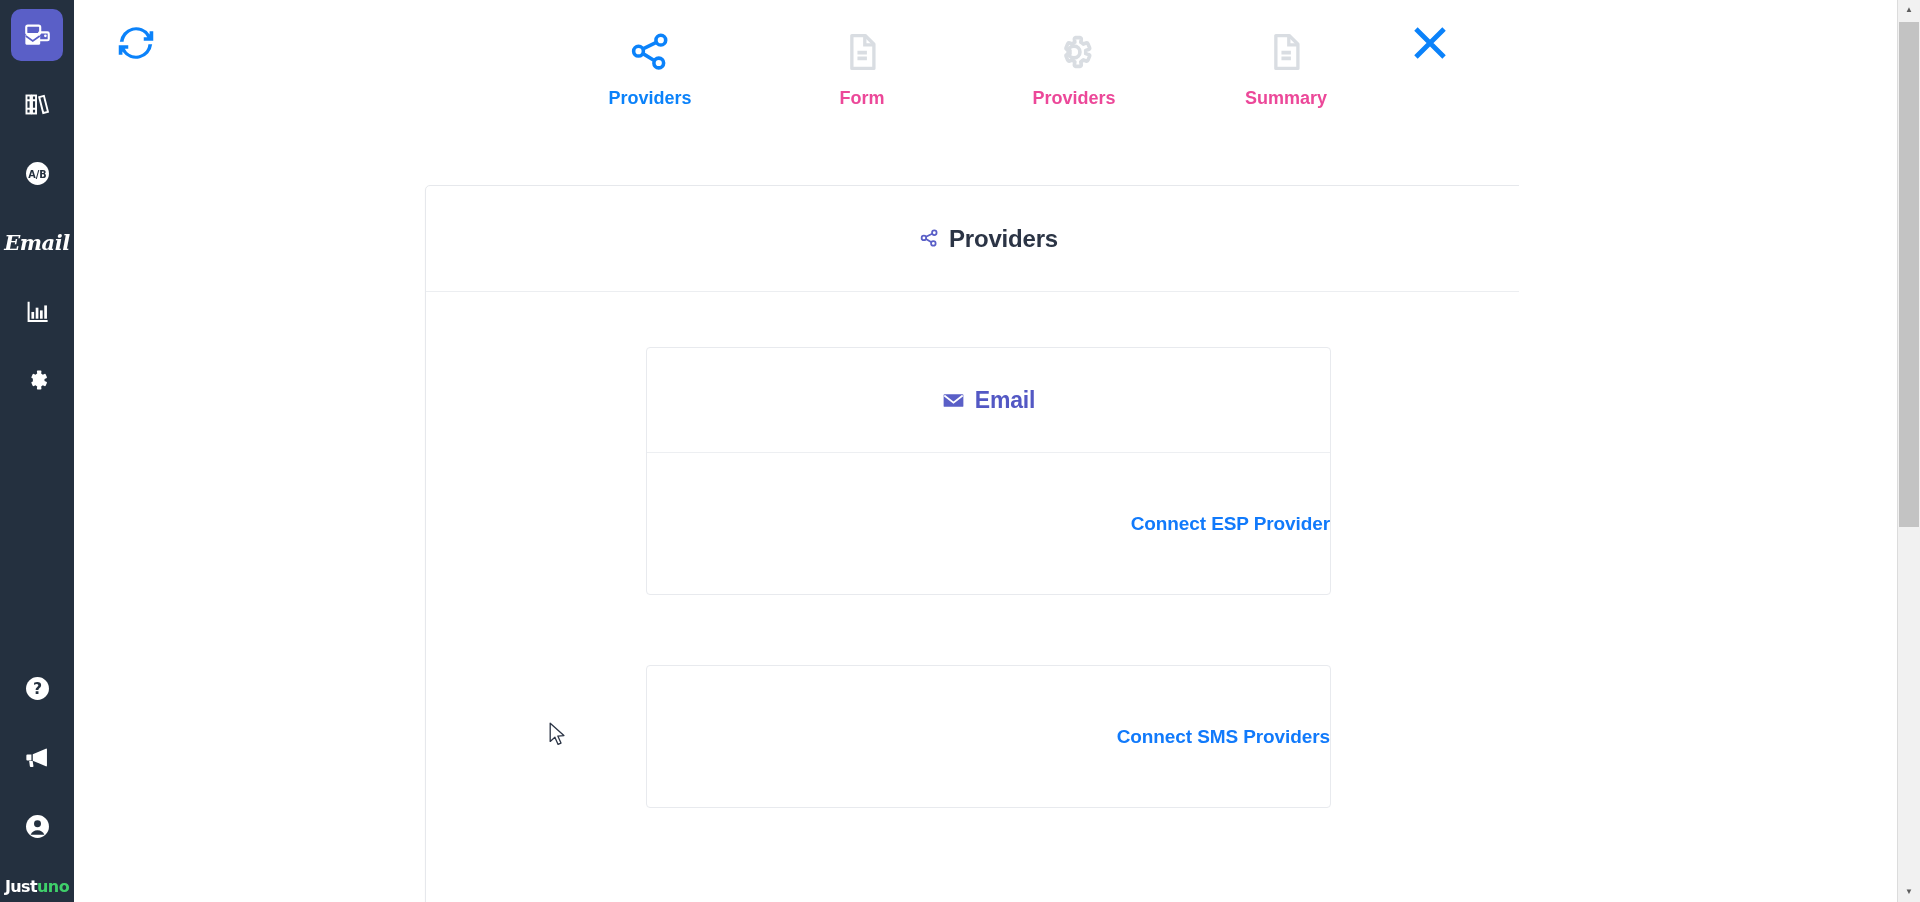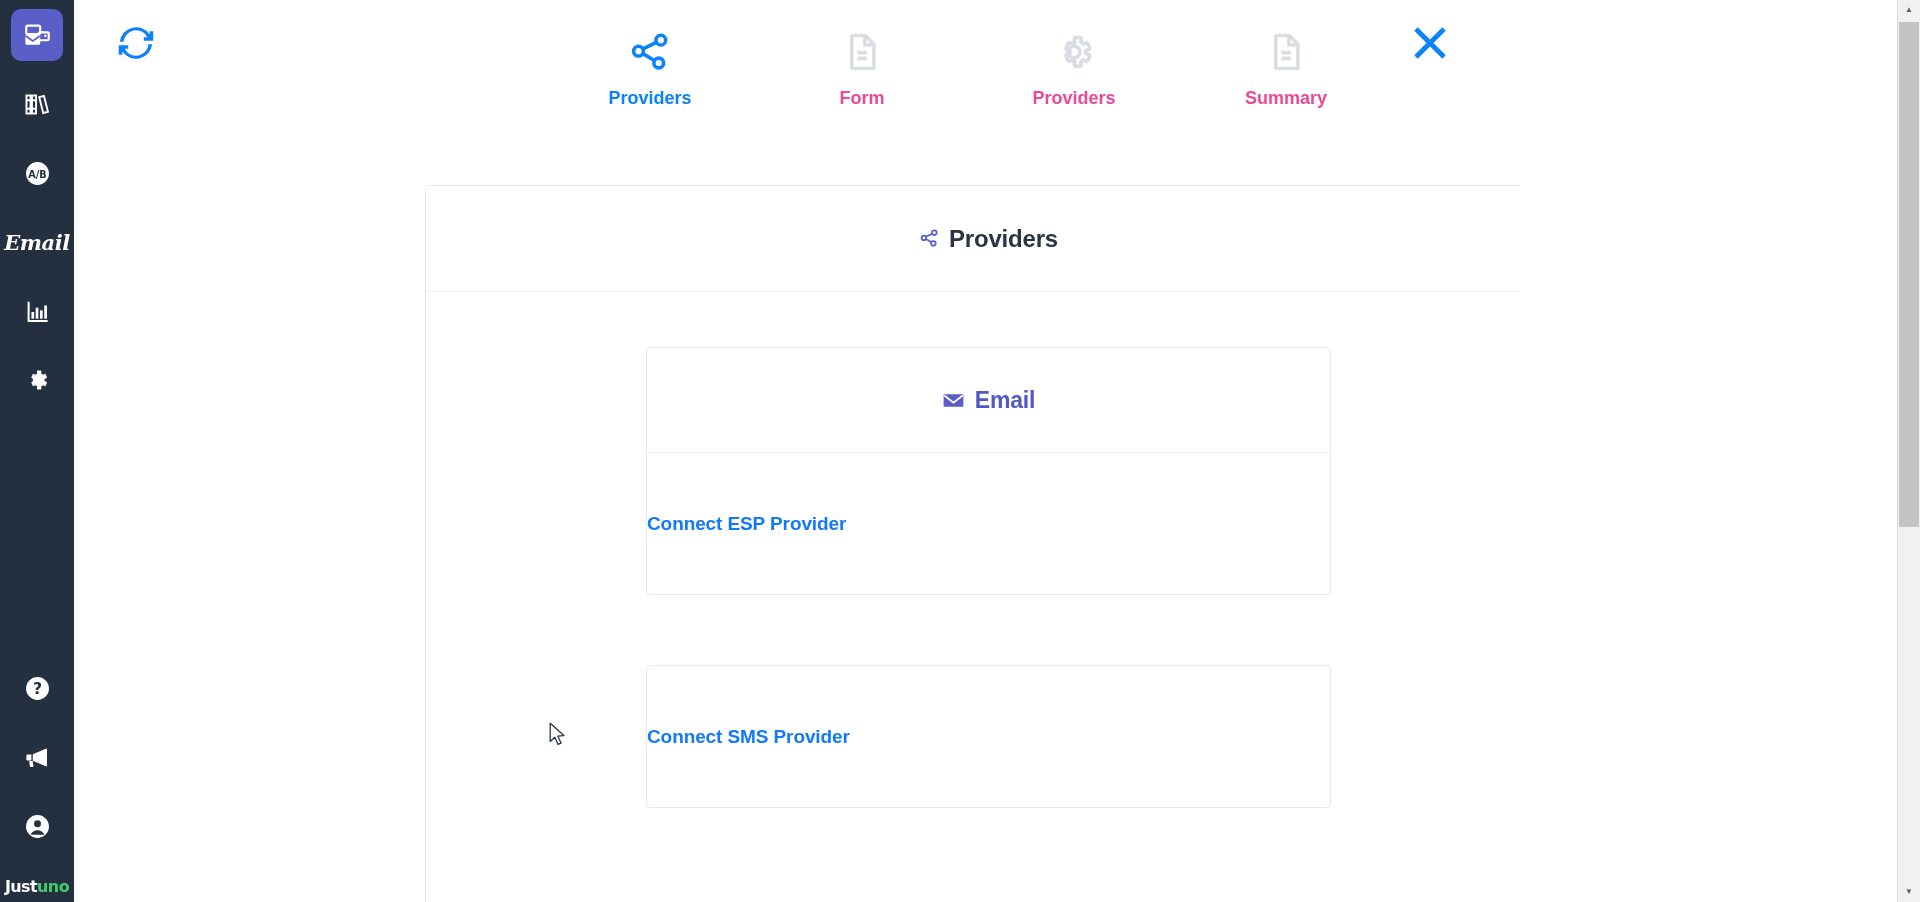--- a/index.html
+++ b/index.html
@@ -170,21 +170,21 @@
   .provider-head .ptitle {
     font-size: 23px;
     font-weight: 700;
     color: #5358c4;
     letter-spacing: -0.2px;
   }
   .provider-body {
     height: 141px;
     display: flex;
     align-items: center;
-    justify-content: flex-start;
+    justify-content: flex-end;
   }
   .connect-link {
     font-size: 19px;
     font-weight: 700;
     color: #117afb;
     cursor: pointer;
     letter-spacing: -0.1px;
   }
 
   
@@ -427,21 +427,21 @@
           </span>
           <span class="ptitle">Email</span>
         </div>
         <div class="provider-body">
           <span class="connect-link">Connect ESP Provider</span>
         </div>
       </div>
 
       <div class="provider-box">
         <div class="provider-body">
-          <span class="connect-link">Connect SMS Provider</span>
+          <span class="connect-link">Connect SMS Providers</span>
         </div>
       </div>
 
     </div>
   </div>
 </div>
 
 <div id="scrollbar">
   <div class="sb-arrow" id="sb-up">▲</div>
   <div id="sb-thumb"></div>

